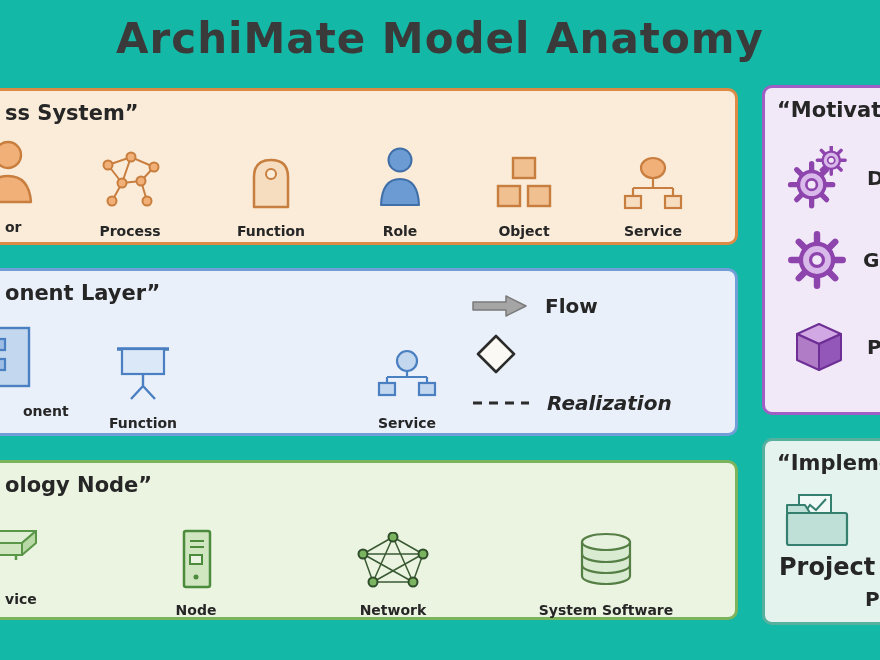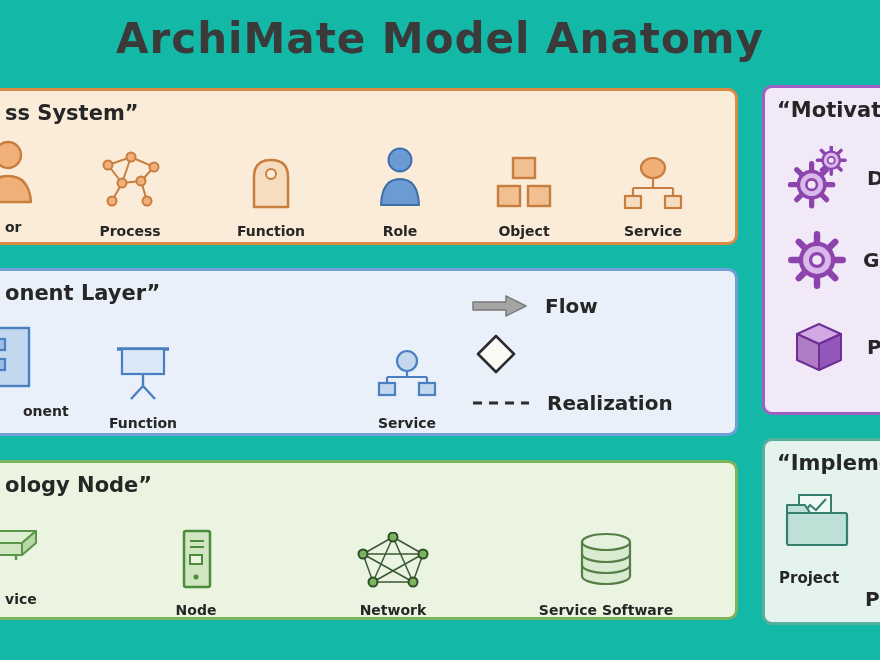--- a/index.html
+++ b/index.html
@@ -156,21 +156,21 @@
       </span>
       <span class="label">Flow</span>
     </div>
     <div class="legend-row" style="left:512px;top:62px;">
       <span>
         <svg width="42" height="42" viewBox="0 0 42 42">
           <polygon points="21,3 39,21 21,39 3,21" fill="#fbf9f4" stroke="#2b2b2b" stroke-width="2.6" stroke-linejoin="round"></polygon>
         </svg>
       </span>
     </div>
-    <div class="legend-row" style="left:508px;top:120px;">
+    <div class="legend-row" style="left:508px;top:120px;font-style:italic;">
       <span>
         <svg width="60" height="10" viewBox="0 0 60 10">
           <line x1="2" y1="5" x2="58" y2="5" stroke="#2b2b2b" stroke-width="3" stroke-dasharray="9 7"></line>
         </svg>
       </span>
       <span class="label">Realization</span>
     </div>
   </div>
 
   <div class="layer tech">
@@ -217,21 +217,21 @@
     </div>
 
     <div class="item" style="left:563px;width:160px;">
       <span>
         <svg width="66" height="60" viewBox="0 0 66 60">
           <path d="M9,12 L9,46 A24,8 0 0 0 57,46 L57,12" fill="#d9ebd0" stroke="#567f46" stroke-width="2.2"></path>
           <ellipse cx="33" cy="12" rx="24" ry="8" fill="#e6f2de" stroke="#567f46" stroke-width="2.2"></ellipse>
           <path d="M9,24 A24,8 0 0 0 57,24 M9,35 A24,8 0 0 0 57,35" fill="none" stroke="#567f46" stroke-width="2.2"></path>
         </svg>
       </span>
-      <span class="label">Service Software</span>
+      <span class="label">System Software</span>
     </div>
   </div>
 
   <div class="layer mot">
     <div class="layer-label">“Motivation</div>
 
     <div class="mot-row" style="top:58px;">
       <span>
         <svg width="64" height="64" viewBox="0 0 64 64">
           <g transform="translate(28,-2) scale(0.58)">
@@ -282,17 +282,17 @@
     <div class="layer-label">“Implementat</div>
 
     <span class="abs" style="left:16px;top:48px;">
       <svg width="72" height="62" viewBox="0 0 72 62">
         <rect x="18" y="6" width="32" height="26" fill="#f0f9f5" stroke="#357f6f" stroke-width="2"></rect>
         <polyline points="22,26 29,16 35,21 45,10" fill="none" stroke="#357f6f" stroke-width="2"></polyline>
         <polygon points="6,24 6,16 24,16 29,24" fill="#bfe0d6" stroke="#357f6f" stroke-width="2" stroke-linejoin="round"></polygon>
         <rect x="6" y="24" width="60" height="32" rx="2" fill="#bfe0d6" stroke="#357f6f" stroke-width="2.2"></rect>
       </svg>
     </span>
-    <span class="label abs" style="left:14px;top:128px;font-size:15px;">Project</span>
+    <span class="label abs" style="left:14px;top:112px;font-size:24px;">Project</span>
     <span class="label abs" style="left:100px;top:146px;font-size:20px;">P</span>
   </div>
 
 </div>
 
 </body></html>

